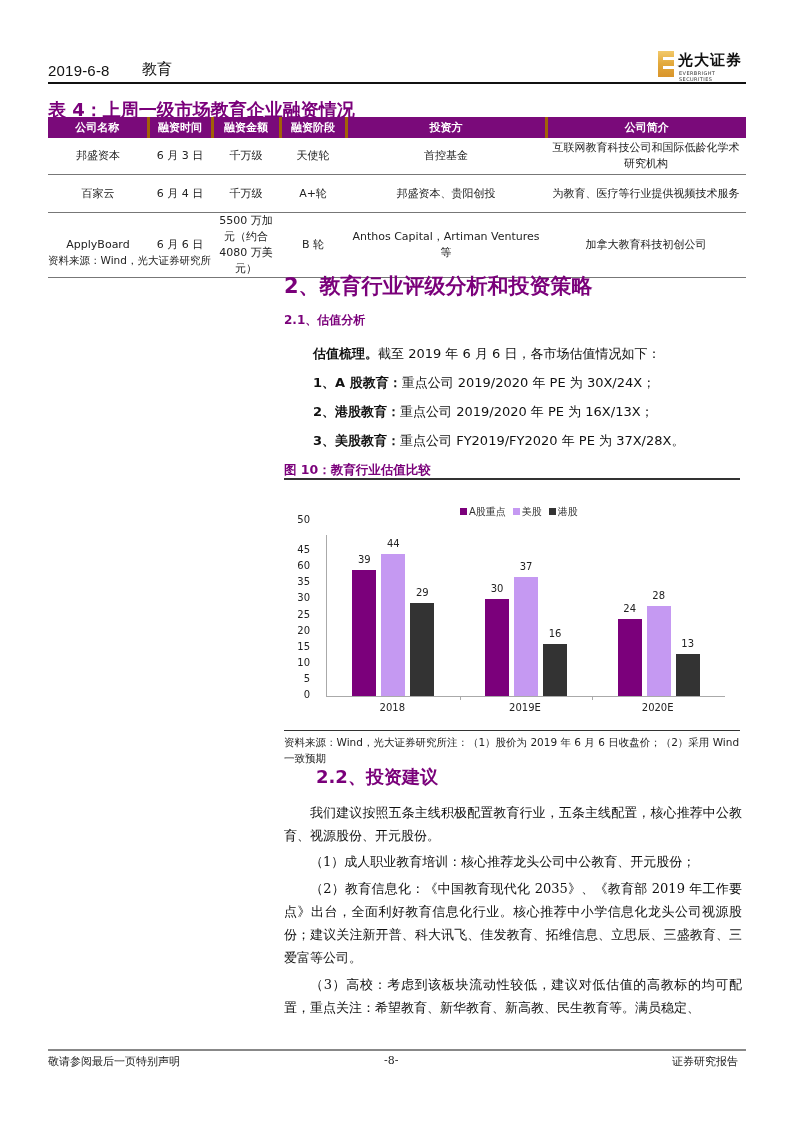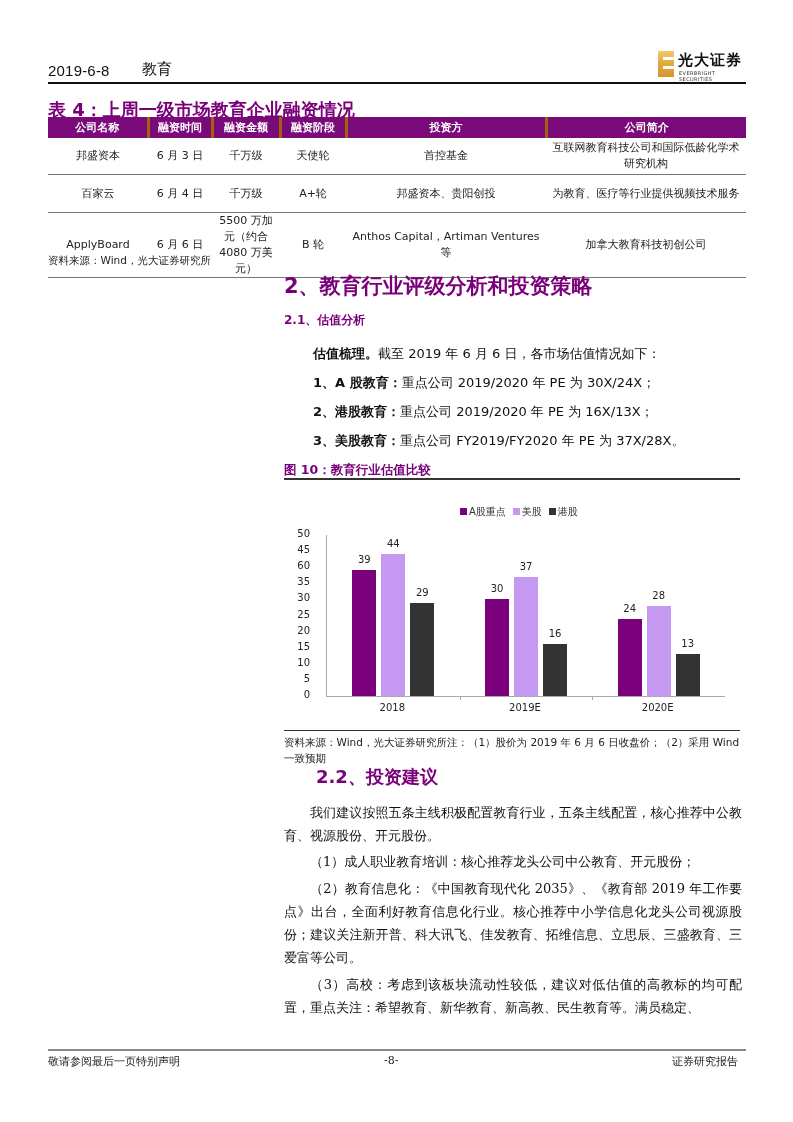--- a/index.html
+++ b/index.html
@@ -152,21 +152,21 @@
       <div class="ytick" style="top: 194px;">0</div>
       <div class="ytick" style="top: 177.9px;">5</div>
       <div class="ytick" style="top: 161.8px;">10</div>
       <div class="ytick" style="top: 145.7px;">15</div>
       <div class="ytick" style="top: 129.6px;">20</div>
       <div class="ytick" style="top: 113.5px;">25</div>
       <div class="ytick" style="top: 97.4px;">30</div>
       <div class="ytick" style="top: 81.3px;">35</div>
       <div class="ytick" style="top: 65.2px;">60</div>
       <div class="ytick" style="top: 49.1px;">45</div>
-      <div class="ytick" style="top: 33px; margin-left: 48px;">50</div>
+      <div class="ytick" style="top: 19px; margin-left: 48px;">50</div>
     </div>
   <div class="plot" id="plot">
       <div class="bar" style="left: 25.3333px; height: 125.58px; background: rgb(123, 0, 123);"></div>
       <div class="blab" style="left: 22.3333px; bottom: 130.58px;">39</div>
       <div class="bar" style="left: 54.3333px; height: 141.68px; background: rgb(197, 153, 242);"></div>
       <div class="blab" style="left: 51.3333px; bottom: 146.68px;">44</div>
       <div class="bar" style="left: 83.3333px; height: 93.38px; background: rgb(51, 51, 51);"></div>
       <div class="blab" style="left: 80.3333px; bottom: 98.38px;">29</div>
       <div class="bar" style="left: 158px; height: 96.6px; background: rgb(123, 0, 123);"></div>
       <div class="blab" style="left: 155px; bottom: 101.6px;">30</div>

